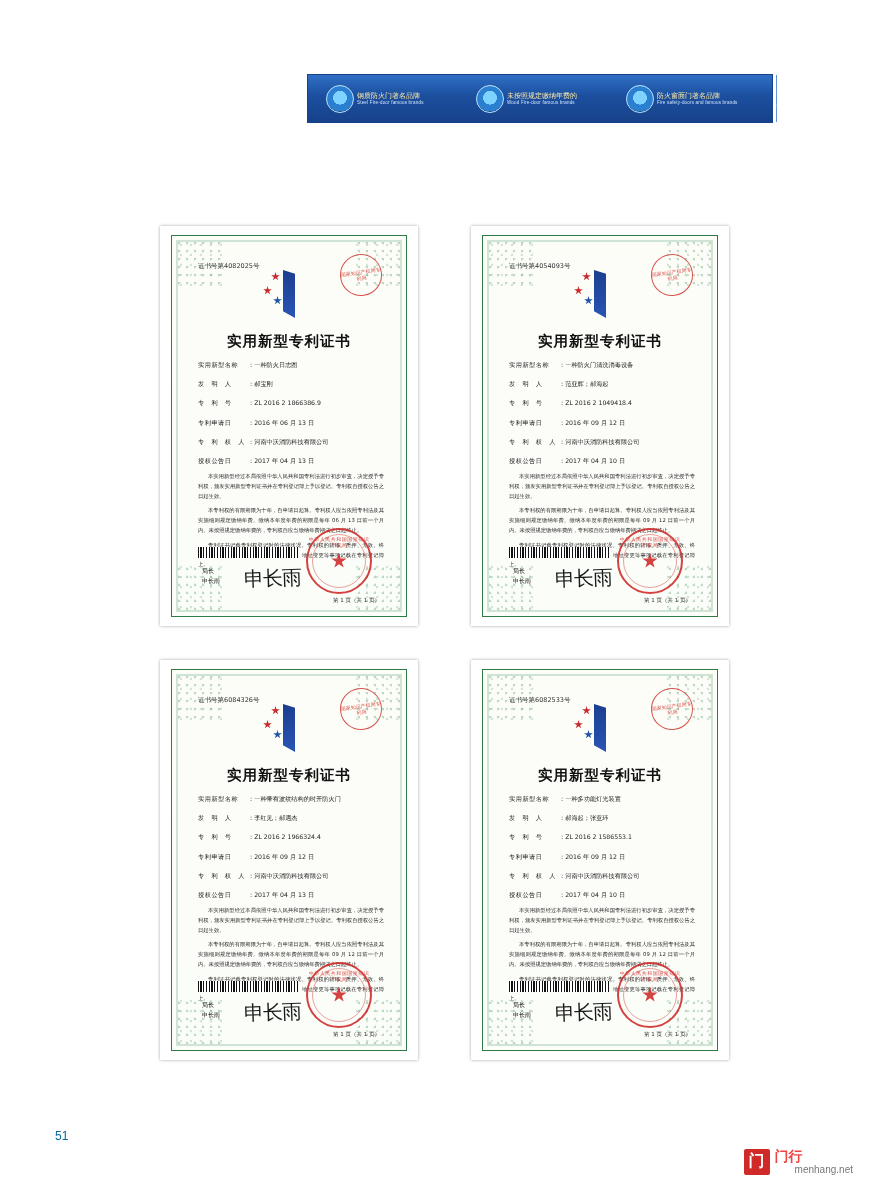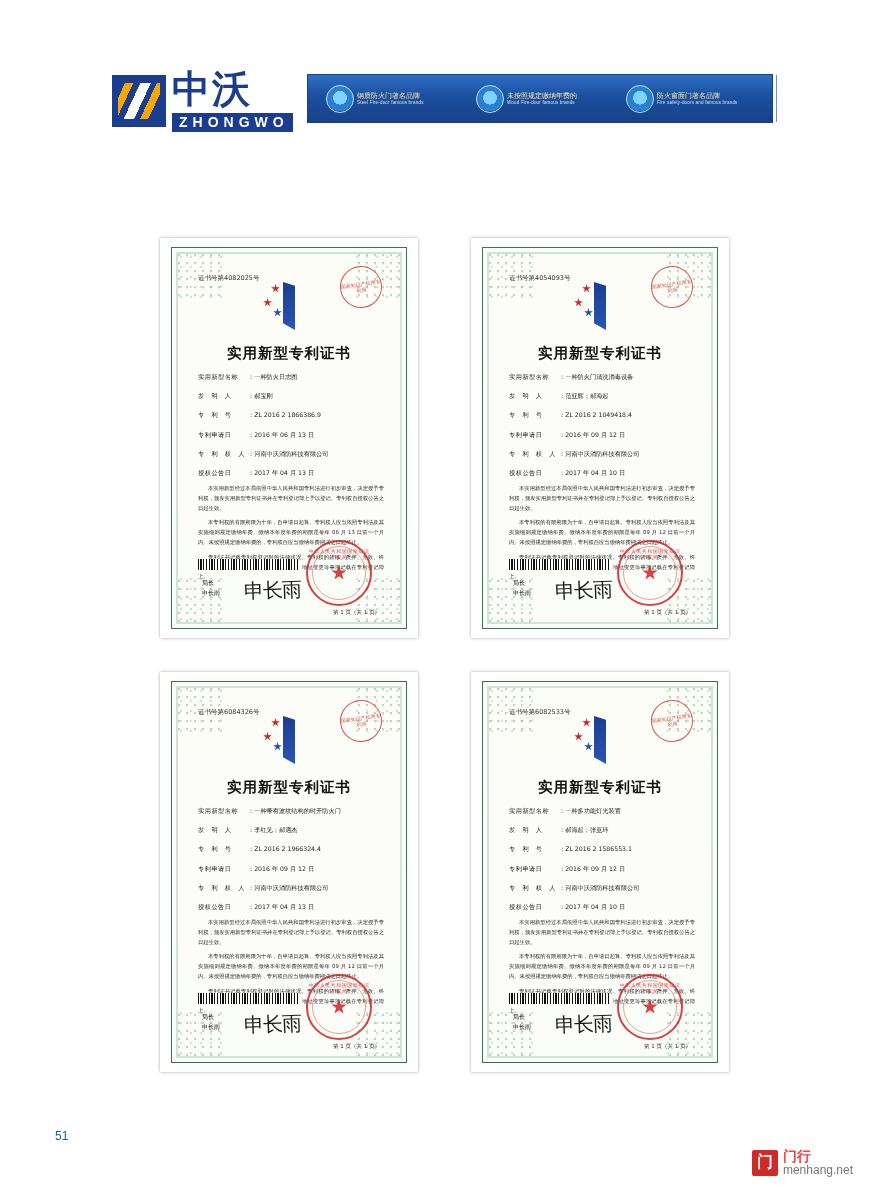--- a/index.html
+++ b/index.html
@@ -129,21 +129,20 @@
 
   
   .cert-grid {
     position: absolute;
     left: 160px;
     top: 226px;
     width: 570px;
     display: flex;
     flex-wrap: wrap;
     gap: 34px 53px;
-    margin-top: 12px;
   }
   .cert-card {
     width: 258px;
     height: 400px;
     background: #ffffff;
     box-shadow: 0 0 3px rgba(0,0,0,0.35);
     position: relative;
     overflow: hidden;
   }
   .cert-inner {
@@ -365,38 +364,30 @@
     border-radius: 2px;
   }
   .wm-texts { line-height: 1.15; }
   .wm-cn {
     font-family: "DejaVu Sans", sans-serif;
     font-size: 14px;
     font-weight: bold;
     color: #ef4444;
   }
   .wm-url {
-    font-size: 12px;
+    font-size: 10px;
     color: #777;
+    margin-left: 20px;
   }
 </style>
 </head>
 <body>
 
 <div class="page-header">
 
-  <div class="brand-logo">
-    <div class="brand-mark">
-      <div class="slash"></div>
-    </div>
-    <div class="brand-text">
-      <div class="brand-cn">中沃</div>
-      <div class="brand-en">ZHONGWO</div>
-    </div>
-  </div>
 
   <div class="header-banner">
     <div class="banner-badges">
 
       <div class="badge-item">
         <div class="badge-seal"></div>
         <div class="badge-lines">
           <div class="badge-cn">钢质防火门著名品牌</div>
           <div class="badge-en">Steel Fire-door famous brands</div>
         </div>

